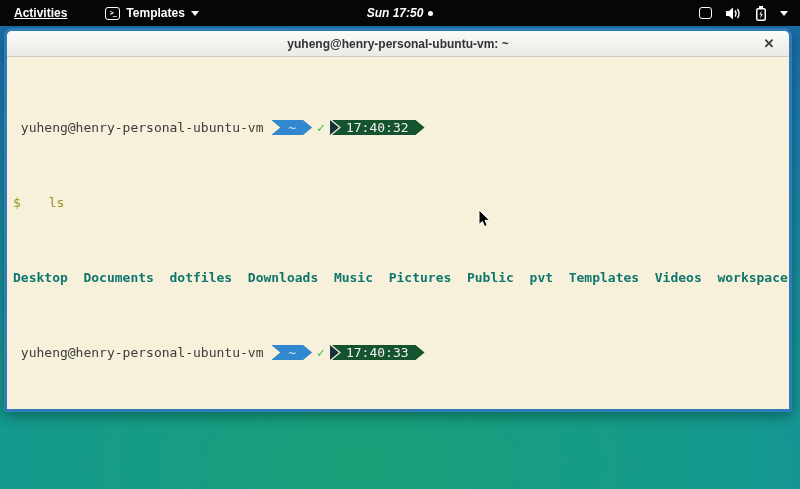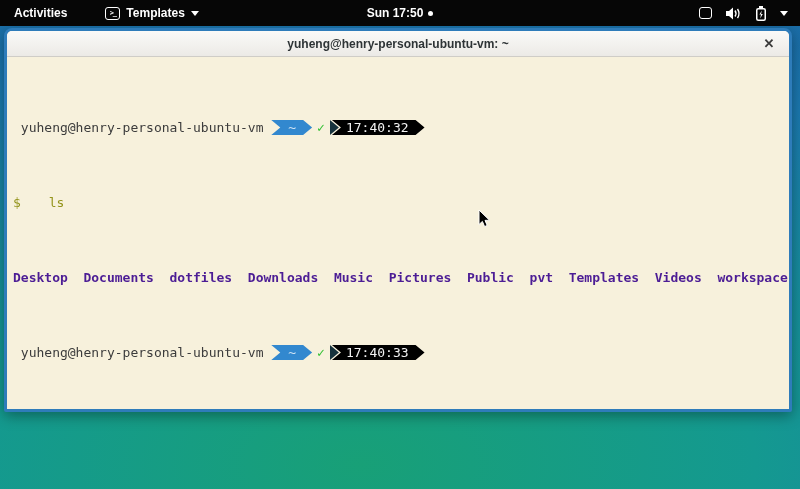--- a/index.html
+++ b/index.html
@@ -12,37 +12,38 @@
     background: radial-gradient(ellipse 130% 110% at 45% 95%,
       #18a077 0%, #149990 38%, #1b78ae 78%, #1a66a2 100%);
   }
 
   
   .topbar {
     position:absolute; top:0; left:0; width:800px; height:26px;
     background:#060606; color:#ffffff; display:flex; align-items:center;
     font-size:12px; font-weight:600; z-index:30;
   }
-  .activities { padding:4px 14px; height:100%; display:flex; align-items:center; }
+  .activities { padding:4px 14px; height:100%; display:flex; align-items:center;text-decoration:underline; }
   .app-menu { display:flex; align-items:center; gap:6px; margin-left:24px; height:100%; }
   .term-icon {
     width:15px; height:13px; border:1.5px solid #fff; border-radius:3px;
     display:flex; align-items:center; justify-content:center;
     font-family:"DejaVu Sans Mono", monospace; font-size:7px; line-height:1;
     color:#fff; font-weight:700; letter-spacing:-1px;
   }
   .caret-down {
     width:0; height:0; border-left:4px solid transparent;
     border-right:4px solid transparent; border-top:5px solid #fff;
     display:inline-block;
   }
   .clock-wrap {
     position:absolute; left:0; right:0; top:0; height:26px;
     display:flex; align-items:center; justify-content:center; gap:5px;
     pointer-events:none;
+    font-style:italic;
   }
   .notif-dot { width:5px; height:5px; border-radius:50%; background:#ffffff; }
   .status-area {
     margin-left:auto; display:flex; align-items:center; gap:14px;
     padding:0 12px; height:100%;
   }
   .sq-icon { width:13px; height:12px; border:1.5px solid #fff; border-radius:3px; }
   .status-area svg { display:block; }
 
   
@@ -79,27 +80,27 @@
     background:#3288cf; color:#cde2f4;
     clip-path:polygon(0 0, calc(100% - 9px) 0, 100% 50%, calc(100% - 9px) 100%, 0 100%, 9px 50%);
     padding:0 16px 0 17px;
   }
   .check { color:#35c135; font-weight:700; padding:0 5px; }
   .pl-dark-tri {
     width:9px; background:#16323c;
     clip-path:polygon(0 0, 100% 50%, 0 100%);
   }
   .pl-dark {
-    background:#000000; color:#f2f2f2; margin-left:-7px;
+    background:#14532d; color:#f2f2f2; margin-left:-7px;
     clip-path:polygon(0 0, calc(100% - 9px) 0, 100% 50%, calc(100% - 9px) 100%, 0 100%, 9px 50%);
     padding:0 16px 0 14px;
   }
   .dollar { color:#94941c; }
   .cmd { color:#94941c;margin-left:20px; }
-  .ls-out { color:#4c1d95; font-weight:700; }
+  .ls-out { color:#0f766e; font-weight:700; }
 
   
   .mouse { position:absolute; left:478px; top:209px; z-index:40; }
 </style>
 </head>
 <body>
 
 <div class="desktop"></div>
 
 <div class="topbar">

